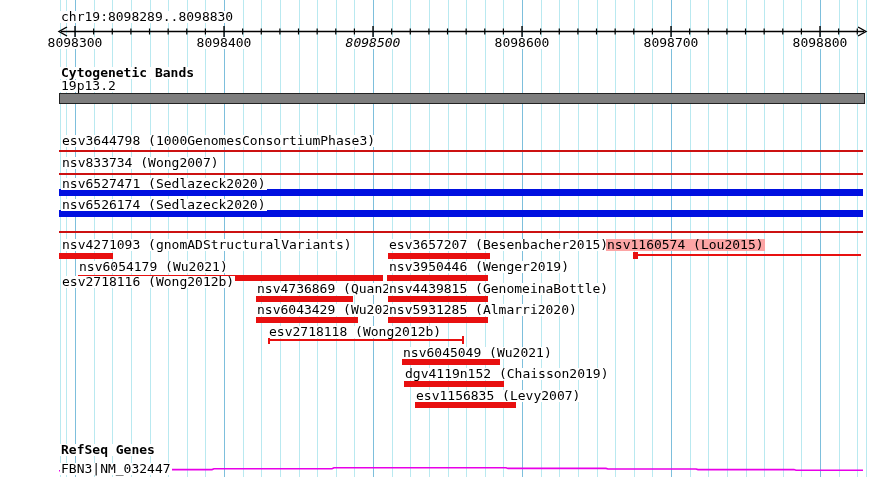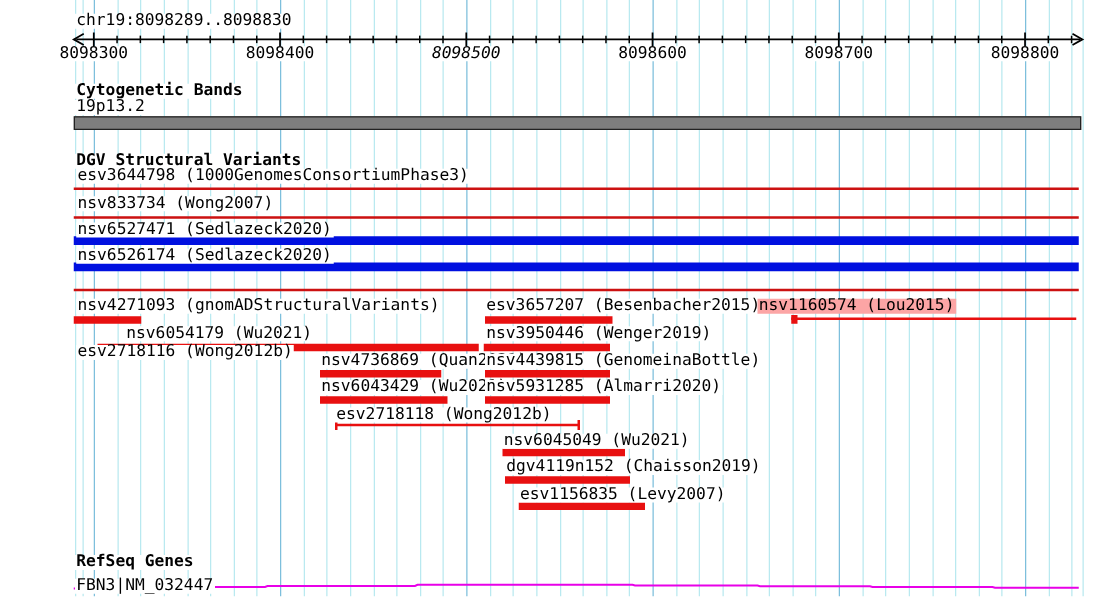--- a/index.html
+++ b/index.html
@@ -127,40 +127,39 @@
       <div style="position: absolute; left: 373px; top: 37px; transform: translateX(-50%); background: rgb(255, 255, 255); white-space: pre; line-height: 12px; z-index: 3; padding: 0px 1px; font-style: italic;">8098500</div>
       <div style="position: absolute; left: 522px; top: 37px; transform: translateX(-50%); background: rgb(255, 255, 255); white-space: pre; line-height: 12px; z-index: 3; padding: 0px 1px;">8098600</div>
       <div style="position: absolute; left: 671px; top: 37px; transform: translateX(-50%); background: rgb(255, 255, 255); white-space: pre; line-height: 12px; z-index: 3; padding: 0px 1px;">8098700</div>
       <div style="position: absolute; left: 820px; top: 37px; transform: translateX(-50%); background: rgb(255, 255, 255); white-space: pre; line-height: 12px; z-index: 3; padding: 0px 1px;">8098800</div>
     </div>
 
   <div class="mono-label track-title" style="left:60px;top:67px;">Cytogenetic Bands</div>
   <div class="mono-label" style="left:60px;top:80px;">19p13.2</div>
   <div class="glyph" id="cytoband-bar" style="left: 59px; top: 93px; width: 804px; height: 9px; background: rgb(126, 126, 126); border: 1px solid rgb(34, 34, 34);"></div>
 
-  <div class="mono-label track-title" style="left:60px;top:123px;">DGV Structural Variants</div>
   <div id="variants">
       <div style="position: absolute; left: 61px; top: 135px; background: rgb(255, 255, 255); white-space: pre; line-height: 12px; z-index: 3; padding: 0px 1px; text-align: center;">esv3644798 (1000GenomesConsortiumPhase3)</div>
       <div style="position: absolute; left: 59px; top: 150px; width: 804px; height: 2px; background: rgb(204, 17, 17); z-index: 2;"></div>
       <div style="position: absolute; left: 61px; top: 157px; background: rgb(255, 255, 255); white-space: pre; line-height: 12px; z-index: 3; padding: 0px 1px;">nsv833734 (Wong2007)</div>
       <div style="position: absolute; left: 59px; top: 173px; width: 804px; height: 2px; background: rgb(204, 17, 17); z-index: 2;"></div>
       <div style="position: absolute; left: 61px; top: 178px; background: rgb(255, 255, 255); white-space: pre; line-height: 12px; z-index: 3; padding: 0px 1px;">nsv6527471 (Sedlazeck2020)</div>
       <div style="position: absolute; left: 59px; top: 189px; width: 804px; height: 7px; background: rgb(0, 16, 224); z-index: 2;"></div>
       <div style="position: absolute; left: 61px; top: 199px; background: rgb(255, 255, 255); white-space: pre; line-height: 12px; z-index: 3; padding: 0px 1px;">nsv6526174 (Sedlazeck2020)</div>
       <div style="position: absolute; left: 59px; top: 210px; width: 804px; height: 7px; background: rgb(0, 16, 224); z-index: 2;"></div>
       <div style="position: absolute; left: 61px; top: 232px; background: rgb(255, 255, 255); white-space: pre; line-height: 12px; z-index: 3; padding: 0px 1px; margin-top: 44px;">esv2718116 (Wong2012b)</div>
       <div style="position: absolute; left: 59px; top: 231px; width: 804px; height: 2px; background: rgb(204, 17, 17); z-index: 2;"></div>
       <div style="position: absolute; left: 61px; top: 239px; background: rgb(255, 255, 255); white-space: pre; line-height: 12px; z-index: 3; padding: 0px 1px;">nsv4271093 (gnomADStructuralVariants)</div>
       <div style="position: absolute; left: 59px; top: 253px; width: 54px; height: 6px; background: rgb(232, 16, 16); z-index: 2;"></div>
       <div style="position: absolute; left: 388px; top: 239px; background: rgb(255, 255, 255); white-space: pre; line-height: 12px; z-index: 3; padding: 0px 1px;">esv3657207 (Besenbacher2015)</div>
       <div style="position: absolute; left: 388px; top: 253px; width: 102px; height: 6px; background: rgb(232, 16, 16); z-index: 2;"></div>
       <div style="position: absolute; left: 606px; top: 239px; background: #fca5a5; white-space: pre; line-height: 12px; z-index: 3; padding: 0px 1px;">nsv1160574 (Lou2015)</div>
       <div style="position: absolute; left: 633px; top: 252px; width: 5px; height: 7px; background: rgb(232, 16, 16); z-index: 2;"></div>
       <div style="position: absolute; left: 633px; top: 254px; width: 228px; height: 2px; background: rgb(232, 16, 16); z-index: 2;"></div>
-      <div style="position: absolute; left: 78px; top: 261px; background: rgb(255, 255, 255); white-space: pre; line-height: 12px; z-index: 3; padding: 0px 1px; margin-left: 22px;">nsv6054179 (Wu2021)</div>
+      <div style="position: absolute; left: 78px; top: 261px; background: rgb(255, 255, 255); white-space: pre; line-height: 12px; z-index: 3; padding: 0px 1px;">nsv6054179 (Wu2021)</div>
       <div style="position: absolute; left: 78px; top: 275px; width: 305px; height: 6px; background: rgb(232, 16, 16); z-index: 2;"></div>
       <div style="position: absolute; left: 388px; top: 261px; background: rgb(255, 255, 255); white-space: pre; line-height: 12px; z-index: 3; padding: 0px 1px;">nsv3950446 (Wenger2019)</div>
       <div style="position: absolute; left: 387px; top: 275px; width: 101px; height: 6px; background: rgb(232, 16, 16); z-index: 2;"></div>
       <div style="position: absolute; left: 256px; top: 283px; background: rgb(255, 255, 255); white-space: pre; line-height: 12px; z-index: 3; padding: 0px 1px;">nsv4736869 (Quan2021)</div>
       <div style="position: absolute; left: 256px; top: 296px; width: 97px; height: 6px; background: rgb(232, 16, 16); z-index: 2;"></div>
       <div style="position: absolute; left: 388px; top: 283px; background: rgb(255, 255, 255); white-space: pre; line-height: 12px; z-index: 3; padding: 0px 1px;">nsv4439815 (GenomeinaBottle)</div>
       <div style="position: absolute; left: 388px; top: 296px; width: 100px; height: 6px; background: rgb(232, 16, 16); z-index: 2;"></div>
       <div style="position: absolute; left: 256px; top: 304px; background: rgb(255, 255, 255); white-space: pre; line-height: 12px; z-index: 3; padding: 0px 1px;">nsv6043429 (Wu2021)</div>
       <div style="position: absolute; left: 256px; top: 317px; width: 102px; height: 6px; background: rgb(232, 16, 16); z-index: 2;"></div>
       <div style="position: absolute; left: 388px; top: 304px; background: rgb(255, 255, 255); white-space: pre; line-height: 12px; z-index: 3; padding: 0px 1px;">nsv5931285 (Almarri2020)</div>

